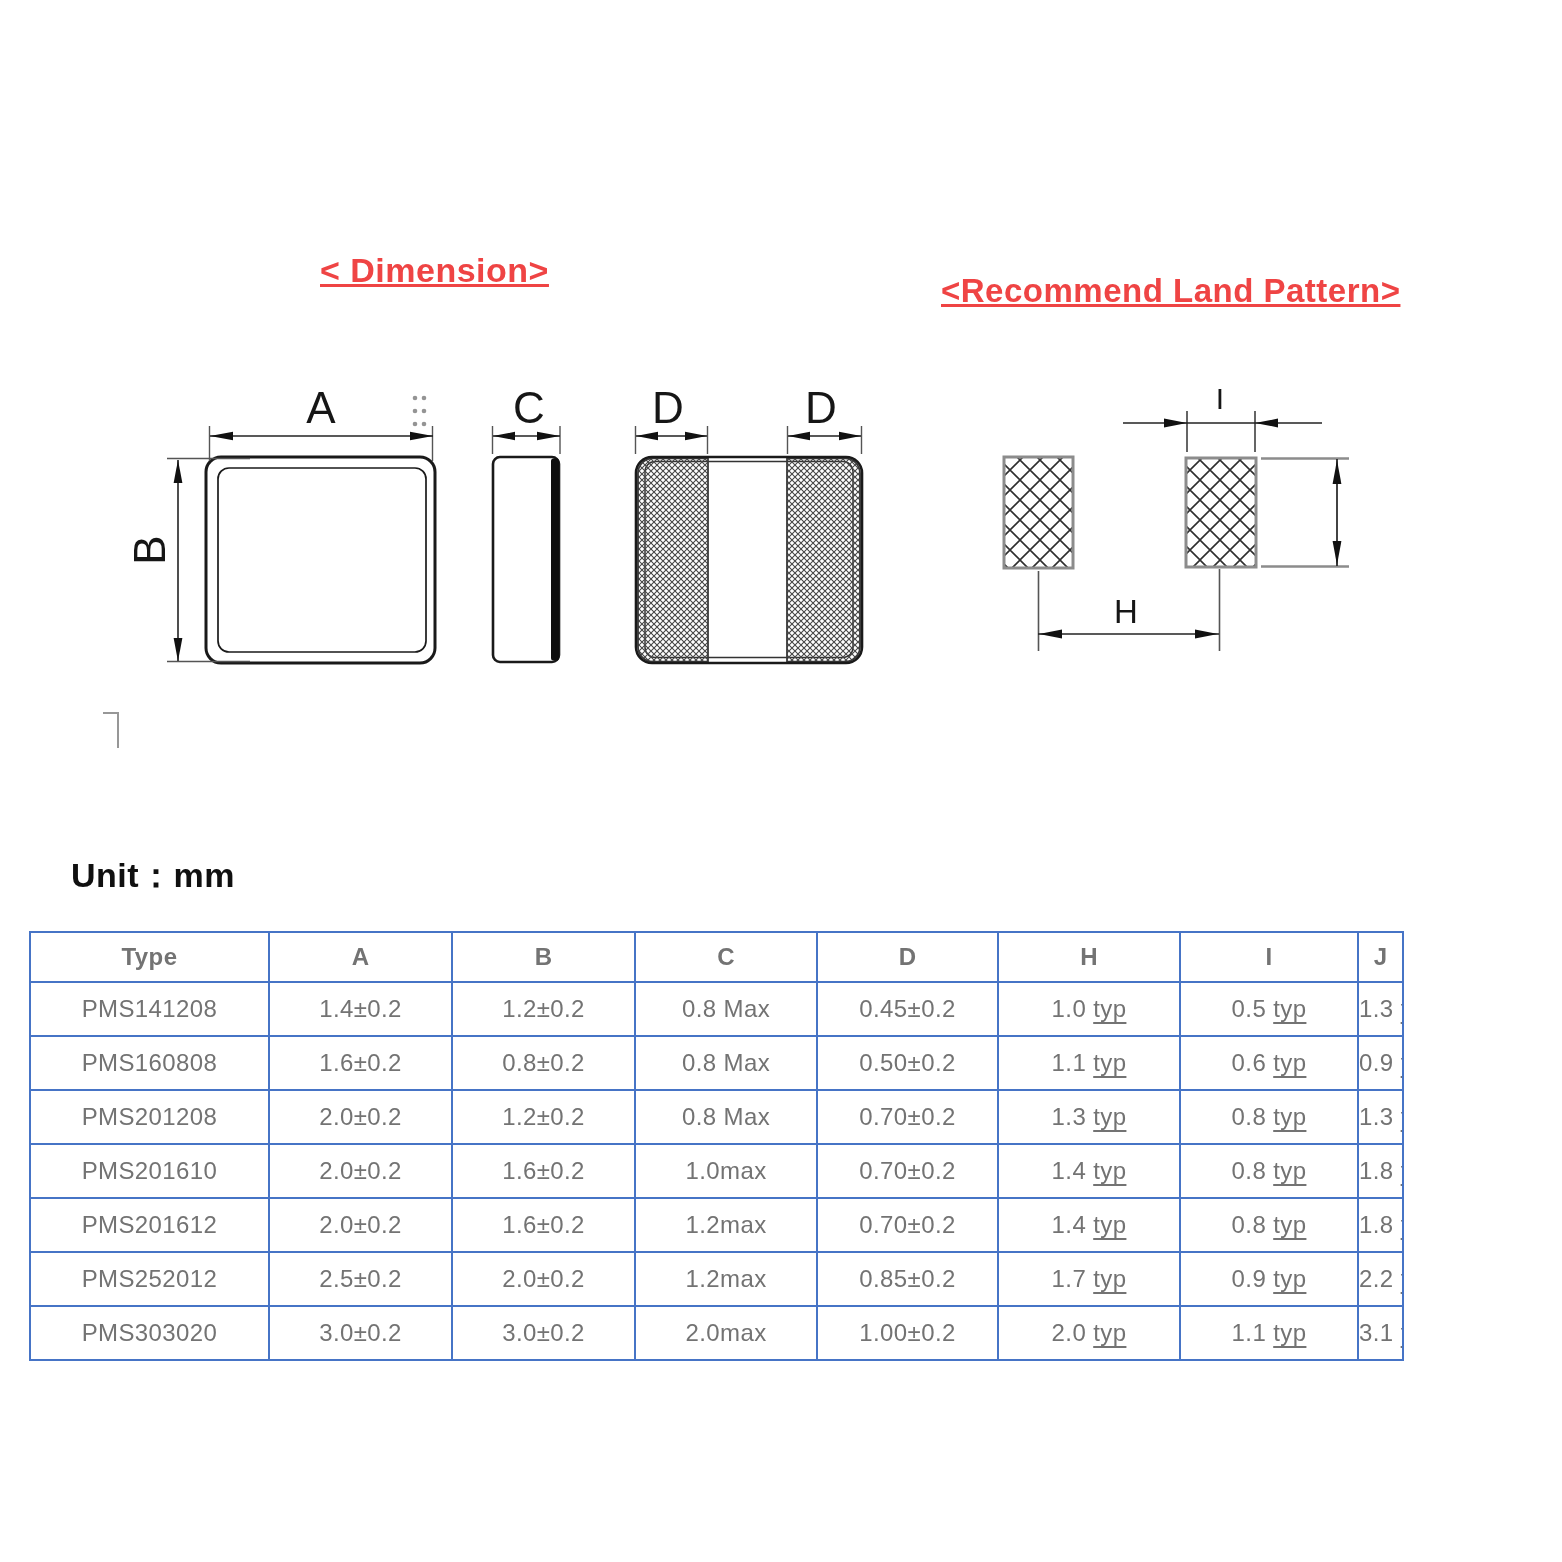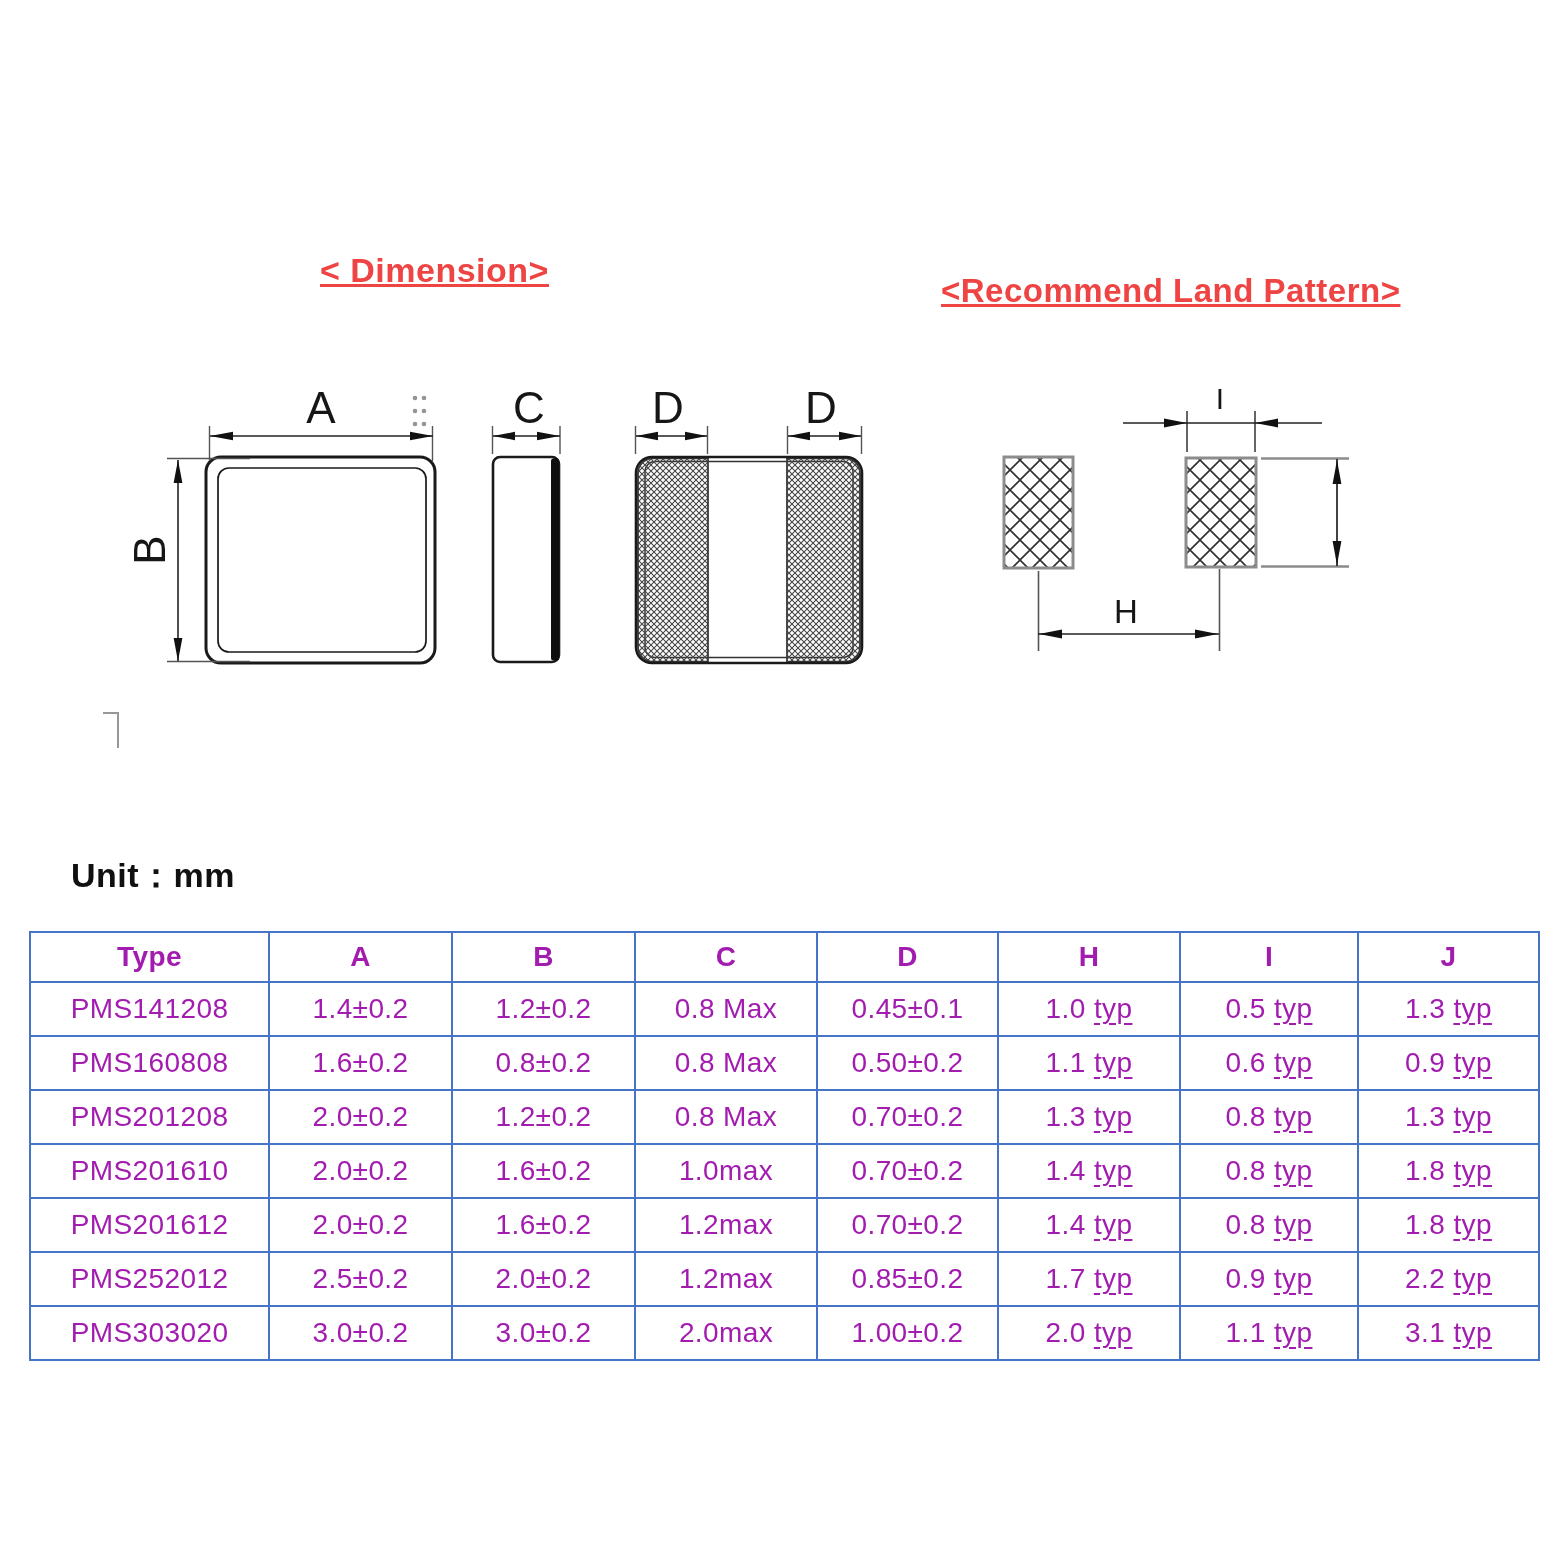--- a/index.html
+++ b/index.html
@@ -6,23 +6,23 @@
   #page{position:relative;width:1562px;height:1562px;background:#ffffff;overflow:hidden;
         font-family:"Liberation Sans","DejaVu Sans",sans-serif;color:#101010;}
   .abs{position:absolute;}
   .title{font-weight:bold;color:#ef4444;white-space:nowrap;letter-spacing:0.5px;text-decoration:underline;}
   #dim-title{left:320px;top:251px;font-size:34px;}
   #land-title{left:941px;top:272px;font-size:33px;}
   #unit-label{left:71px;top:853px;font-size:34px;font-weight:bold;letter-spacing:0.5px;text-align:right;}
   #drawings{left:100px;top:385px;width:1360px;height:375px;}
 
   
-  #spec-table{position:absolute;left:29px;top:931px;width:1511px;
+  #spec-table{position:absolute;left:29px;top:931px;width:1375px;
               border-collapse:collapse;table-layout:fixed;
-              font-size:28px;color:#a21caf;}
+              font-size:24px;color:#737373;}
   #spec-table th,#spec-table td{border:2px solid #4674C6;text-align:center;
               vertical-align:middle;padding:0;height:52px;letter-spacing:0.4px;
               overflow:hidden;white-space:nowrap;}
   #spec-table th{font-weight:bold;height:48px;}
   #spec-table td{font-weight:normal;}
   .typ{text-decoration-line:underline;text-decoration-style:wavy;
        text-decoration-color:#E01B1B;text-decoration-thickness:1.5px;
        text-underline-offset:5px;text-decoration:underline;}
   text{font-family:"Liberation Sans","DejaVu Sans",sans-serif;fill:#161616;}
 </style>
@@ -142,21 +142,21 @@
         <th>I</th>
         <th>J</th>
       </tr>
     </thead>
     <tbody>
         <tr>
           <td>PMS141208</td>
           <td>1.4±0.2</td>
           <td>1.2±0.2</td>
           <td>0.8 Max</td>
-          <td>0.45±0.1</td>
+          <td>0.45±0.2</td>
           <td>1.0&nbsp;<span class="typ">typ</span></td>
           <td>0.5&nbsp;<span class="typ">typ</span></td>
           <td>1.3&nbsp;<span class="typ">typ</span></td>
         </tr>
         <tr>
           <td>PMS160808</td>
           <td>1.6±0.2</td>
           <td>0.8±0.2</td>
           <td>0.8 Max</td>
           <td>0.50±0.2</td>

